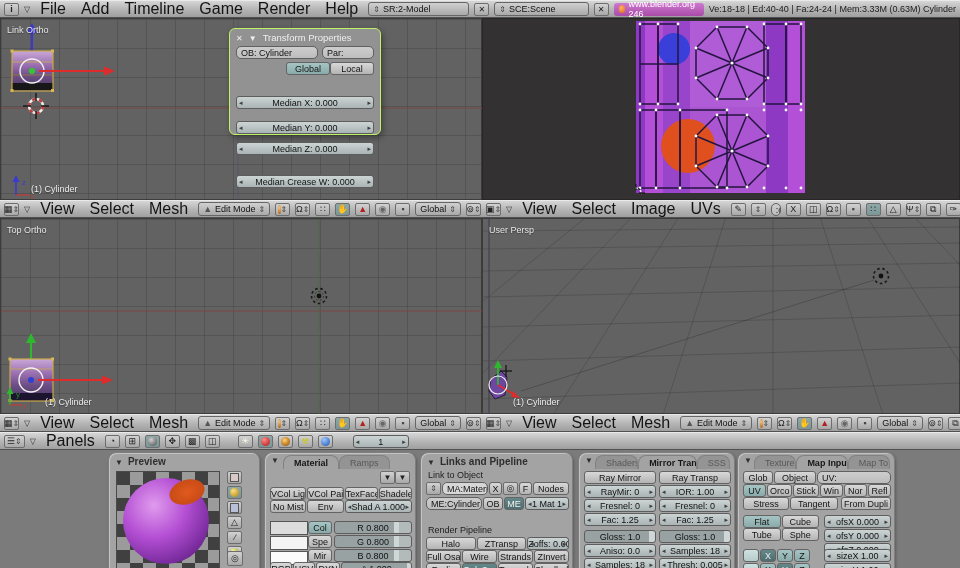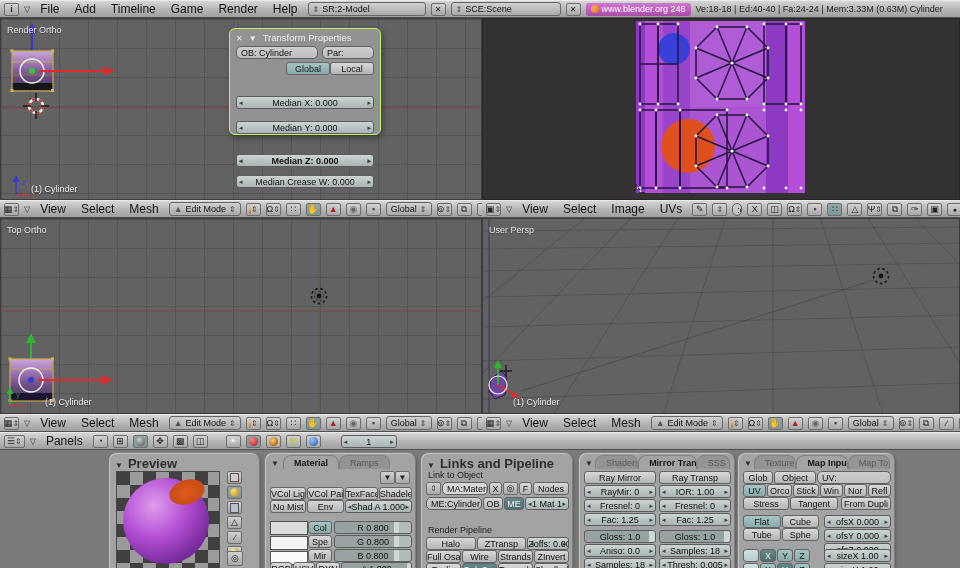--- a/index.html
+++ b/index.html
@@ -3,21 +3,21 @@
 <meta charset="utf-8">
 <style>
   html,body{margin:0;padding:0;}
   body{width:960px;height:568px;position:relative;overflow:hidden;
        font-family:"Liberation Sans",sans-serif;font-size:10px;background:#7b7b7b;color:#111;}
   .abs{position:absolute;}
   
   .bar{background:linear-gradient(#d6d6d6,#b4b4b4 55%,#9f9f9f);
        border-top:1px solid #e9e9e9;border-bottom:1px solid #515151;
        display:flex;align-items:center;gap:5px;padding:0 4px;box-sizing:border-box;}
-  .menu{font-size:12px;color:#141414;padding:0 5px;white-space:nowrap;}
+  .menu{font-size:16px;color:#141414;padding:0 5px;white-space:nowrap;}
   .ibtn{height:13px;min-width:15px;background:linear-gradient(#d2d2d2,#a8a8a8);
         border:1px solid #6d6d6d;border-radius:2px;display:inline-flex;align-items:center;
         justify-content:center;font-size:9px;color:#222;padding:0 2px;box-sizing:border-box;}
   .ibtn.on{background:linear-gradient(#8fa8a8,#7b9696);}
   .combo{height:14px;background:linear-gradient(#d0d0d0,#a9a9a9);border:1px solid #666;
          border-radius:3px;display:inline-flex;align-items:center;gap:3px;padding:0 4px;
          font-size:9px;white-space:nowrap;box-sizing:border-box;}
   .badge{height:13px;border-radius:3px;background:linear-gradient(#cf79cf,#a84ba8);
          color:#fff;display:inline-flex;align-items:center;gap:3px;padding:0 5px;font-size:9px;}
   .stats{font-size:9px;color:#1c1c1c;white-space:nowrap;}
@@ -61,21 +61,21 @@
                        linear-gradient(90deg,rgba(0,0,0,.13) 1px,transparent 1px);
       background-size:29px 29px;box-sizing:border-box;border:1px solid #3c3c3c;}
   .uvarea{background:#333132;box-sizing:border-box;border:1px solid #262626;}
   .vplabel{position:absolute;color:#e6e6e6;font-size:9px;text-shadow:0 1px 1px rgba(0,0,0,.4);}
   .objlabel{position:absolute;color:#ececec;font-size:9px;text-shadow:0 1px 1px rgba(0,0,0,.4);}
   
   .panel{position:absolute;background:#a3a3a3;border:1px solid #7e7e7e;border-radius:8px;
          box-shadow:inset 1px 1px 0 rgba(255,255,255,.35),1px 2px 3px rgba(0,0,0,.25);
          box-sizing:border-box;}
   .ptitle{position:absolute;top:3px;left:6px;display:flex;align-items:center;gap:5px;
-          font-size:13px;font-weight:bold;color:#2e2e2e;}
+          font-size:10px;font-weight:bold;color:#2e2e2e;}
   .tabs{position:absolute;top:0;left:18px;right:4px;height:16px;display:flex;align-items:flex-end;}
   .tab{padding:2px 10px 1px;font-size:9px;border-radius:8px 8px 0 0;color:#585858;
        background:#949494;border:1px solid #828282;border-bottom:none;white-space:nowrap;
        overflow:hidden;max-width:64px;text-overflow:clip;}
   .tab.cur{background:#a3a3a3;color:#161616;font-weight:bold;}
   .b{background:linear-gradient(#d8d8d8,#b4b4b4);border:1px solid #646464;border-radius:3px;
      font-size:9px;height:13px;line-height:12px;text-align:center;color:#141414;
      box-sizing:border-box;overflow:hidden;white-space:nowrap;}
   .b.on{background:linear-gradient(#a6c4c4,#8aabab);}
   .b.ondark{background:linear-gradient(#64888a,#4e6e70);color:#f0f0f0;}
@@ -174,37 +174,37 @@
       <line x1="5" y1="0" x2="13" y2="0" stroke="#161616" stroke-width="1.4"></line>
     </g>
     <g transform="translate(12,158)">
       <line x1="3" y1="18" x2="3" y2="2" stroke="#3a3ad0" stroke-width="1.6"></line>
       <path d="M3,-2 l-3.5,7 h7 z" fill="#3a3ad0"></path>
       <line x1="3" y1="18" x2="16" y2="18" stroke="#b84040" stroke-width="1.4"></line>
       <text x="9" y="8" font-size="8" fill="#3a3ad0">z</text>
       <text x="17" y="22" font-size="8" fill="#b84040">x</text>
     </g>
   </svg>
-  <div class="vplabel" style="left:6px;top:6px;">Render Ortho</div>
+  <div class="vplabel" style="left:6px;top:6px;">Link Ortho</div>
   <div class="objlabel" style="left:30px;bottom:5px;">(1) Cylinder</div>
 </div>
 
 <div id="tprops" class="abs" style="left:229px;top:28px;width:150px;height:105px;z-index:5;">
   <div class="hdr">
     <span class="ic i-x"></span>
     <span class="ic i-trid"></span>
     <span>Transform Properties</span>
   </div>
   <div class="fld abs" style="left:6px;top:17px;width:82px;">OB: Cylinder</div>
   <div class="fld abs" style="left:92px;top:17px;width:52px;">Par:</div>
   <div class="b on abs" style="left:56px;top:33px;width:44px;">Global</div>
   <div class="b abs" style="left:100px;top:33px;width:44px;">Local</div>
   <div class="num abs" style="left:6px;top:52px;width:138px;">Median X: 0.000</div>
   <div class="num abs" style="left:6px;top:64px;width:138px;">Median Y: 0.000</div>
-  <div class="num abs" style="left:6px;top:84px;width:138px;font-weight:bold;">Median Z: 0.000</div>
+  <div class="num abs" style="left:6px;top:72px;width:138px;">Median Z: 0.000</div>
   <div class="num abs" style="left:6px;top:92px;width:138px;">Median Crease W: 0.000</div>
 </div>
 
 <div class="uvarea abs" style="left:482px;top:18px;width:478px;height:182px;">
   <svg class="abs" width="172" height="176" style="left:152px;top:0px;">
     <rect x="1" y="2" width="169" height="172" fill="#ab55d2"></rect>
     <rect x="1" y="2" width="9" height="172" fill="#8d39c4"></rect>
     <rect x="10" y="2" width="18" height="172" fill="#b44fd8"></rect>
     <rect x="28" y="2" width="27" height="172" fill="#9845cb"></rect>
     <rect x="55" y="2" width="76" height="86" fill="#b262d8" opacity="0.55"></rect>

